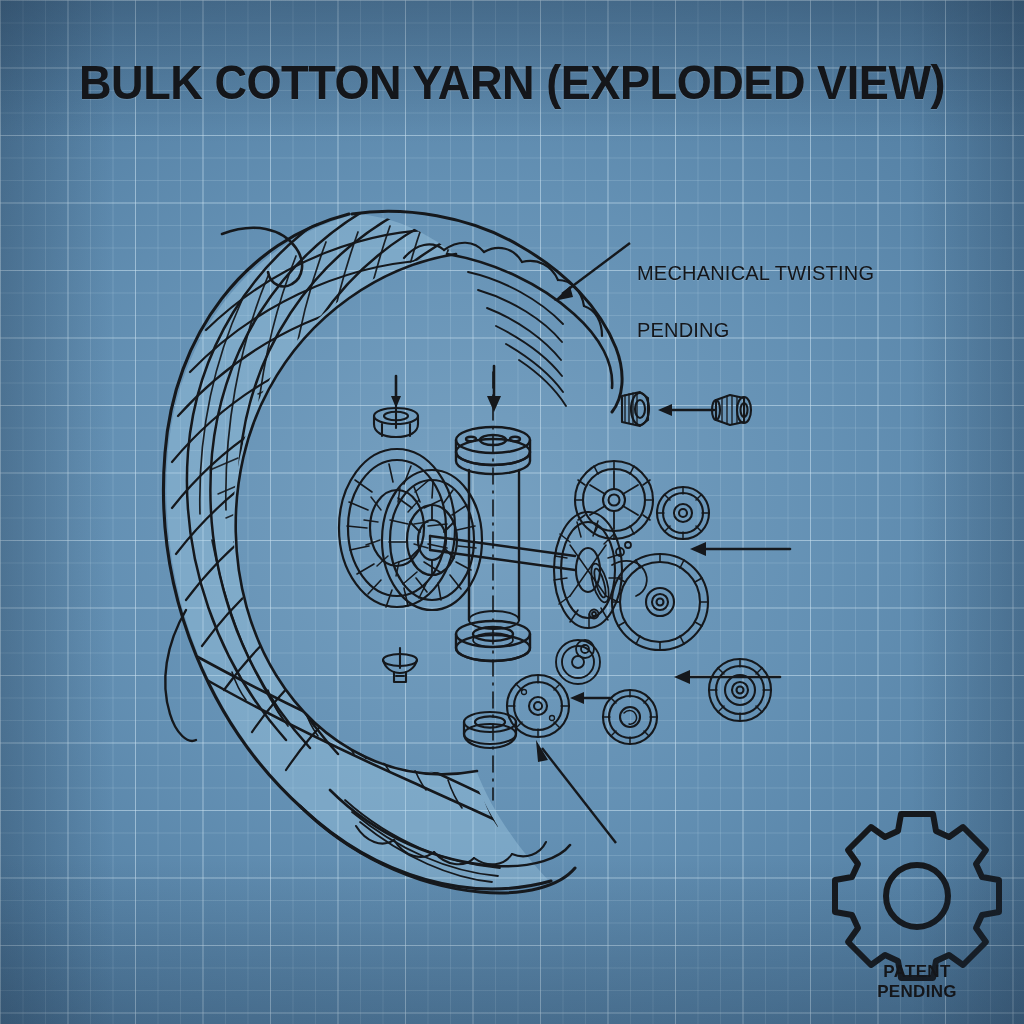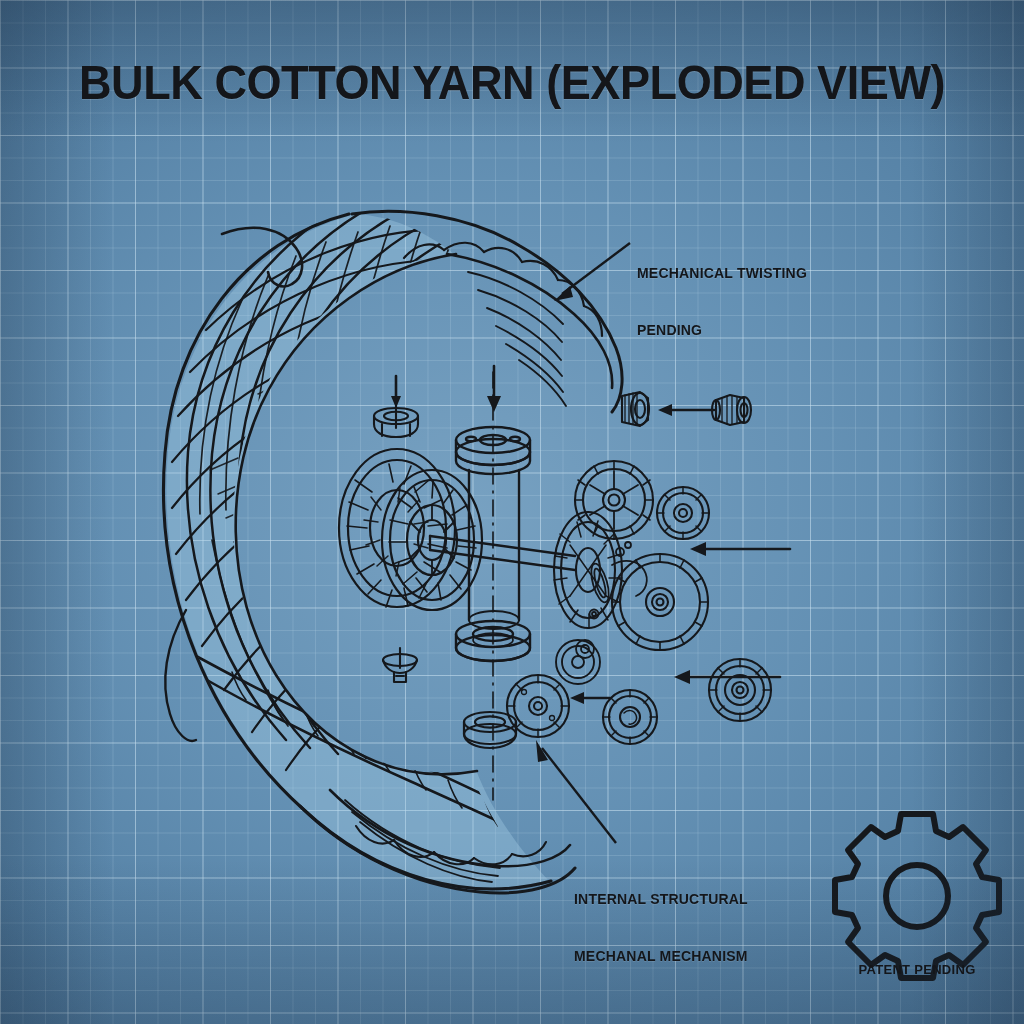--- a/index.html
+++ b/index.html
@@ -39,30 +39,30 @@
     font-weight:700;font-size:49px;line-height:52px;
     font-family:"Liberation Sans", sans-serif;
     letter-spacing:-0.5px;
     transform:scaleX(.92);
     color:#14161a;
     text-shadow:0 1px 0 rgba(255,255,255,.12);
     white-space:nowrap;
   }
   .callout{
     position:absolute;
-    font-weight:700;font-size:14px;line-height:19px;
+    font-weight:400;font-size:20px;line-height:19px;
     color:#14161a;letter-spacing:.2px;
     text-shadow:0 1px 0 rgba(255,255,255,.10);
     white-space:pre;
   }
   #callout-top{left:637px;top:226px;}
   #callout-bottom{left:574px;top:852px;}
   .stamp-label{
     position:absolute;left:846px;top:962px;width:142px;text-align:center;
-    font-weight:700;font-size:13px;letter-spacing:.3px;color:#14161a;
+    font-weight:700;font-size:17px;letter-spacing:.3px;color:#14161a;
   }
 </style>
 </head>
 <body>
 
 <div id="sheet">
 
   <svg id="art" viewBox="0 0 1024 1024">
     <defs>
       <g id="gearTeeth"></g>
@@ -581,20 +581,16 @@
 
   <div id="vignette"></div>
 
   <div class="ttl">BULK COTTON YARN (EXPLODED VIEW)</div>
 
   <div class="callout" id="callout-top">
     <div>MECHANICAL TWISTING</div>
     <div>PENDING</div>
   </div>
 
-  <div class="callout" id="callout-bottom">
-    <div>INTERNAL STRUCTURAL</div>
-    <div>MECHANAL MECHANISM</div>
-  </div>
 
   <div class="stamp-label">PATENT PENDING</div>
 
 </div>
 
 </body></html>

